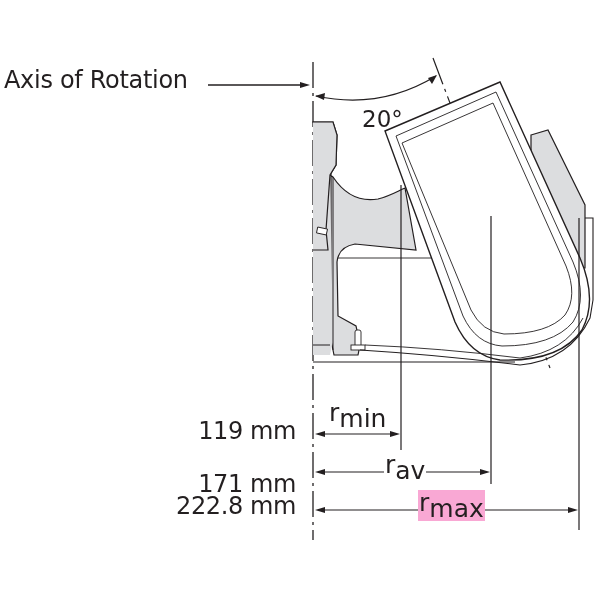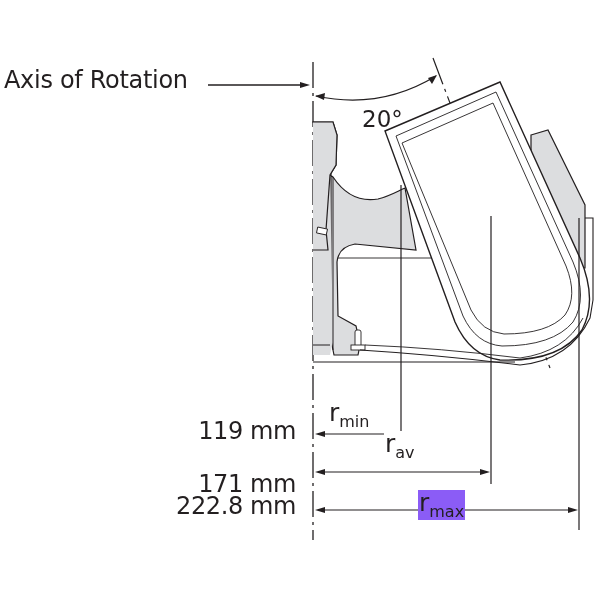--- a/index.html
+++ b/index.html
@@ -7,24 +7,24 @@
          font-family: "DejaVu Sans", "Liberation Sans", sans-serif; color: #231f20; }
   #diagram { position: absolute; left: 0; top: 0; width: 600px; height: 600px; }
   .lbl { position: absolute; white-space: nowrap; color: #231f20; line-height: 1; text-align: right; }
   .axis-label { left: 4px; top: 68px; font-size: 24px; letter-spacing: -0.3px; }
   .angle-label { left: 362px; top: 68px; font-size: 23px; margin-top: 40px; }
   .mm { font-size: 24px; right: 304px; text-align: right; letter-spacing: -0.4px; }
   .mm1 { top: 419px; text-align: right; }
   .mm2 { top: 428px; margin-top: 44px; }
   .mm3 { top: 494px; margin-left: 38px; }
   .r { font-size: 25px; }
-  .r sub { font-size: 16px; vertical-align: -6px; }
+  .r sub { font-size: 25px; vertical-align: -6px; }
   .r-min { left: 329px; top: 400px; }
-  .r-av  { left: 384px; top: 431px; background: #fff; padding: 0 1px; }
-  .r-max { left: 418px; top: 490px; background: #8b5cf6; padding: 0 1px; }
+  .r-av  { left: 384px; top: 452px; background: #fff; padding: 0 1px; }
+  .r-max { left: 418px; top: 490px; background: #f9a8d4; padding: 0 1px; }
 </style>
 </head>
 <body>
 
 <svg id="diagram" viewBox="0 0 600 600" xmlns="http://www.w3.org/2000/svg">
 
   <line x1="313" y1="62" x2="313" y2="540" stroke="#231f20" stroke-width="1.3" stroke-dasharray="26 5 3 5"></line>
 
   <g>
     <line x1="208" y1="85" x2="303" y2="85" stroke="#231f20" stroke-width="1.3"></line>

